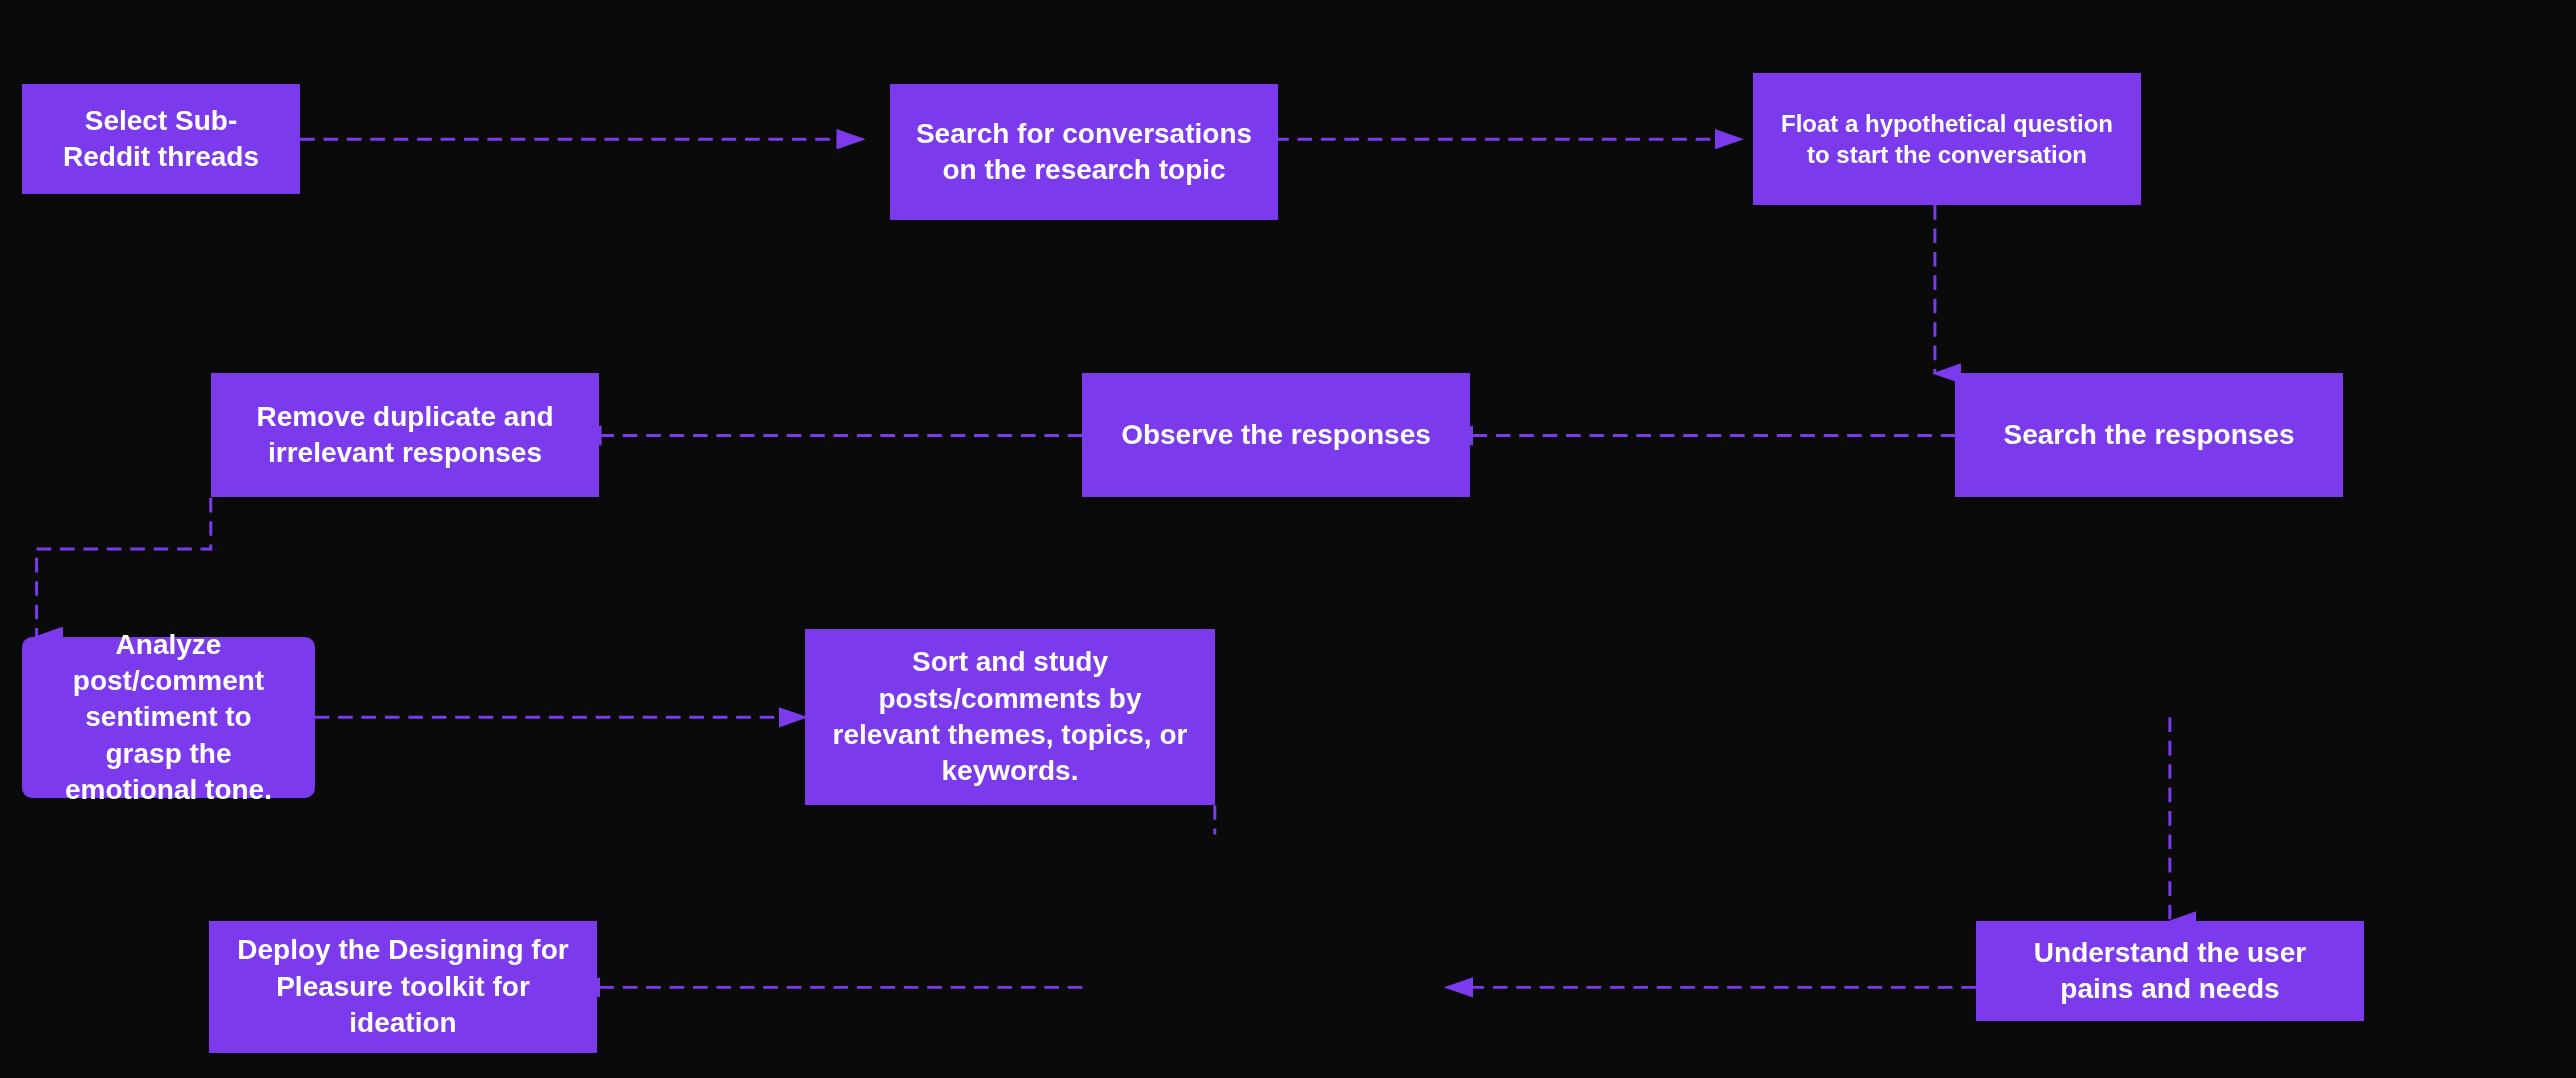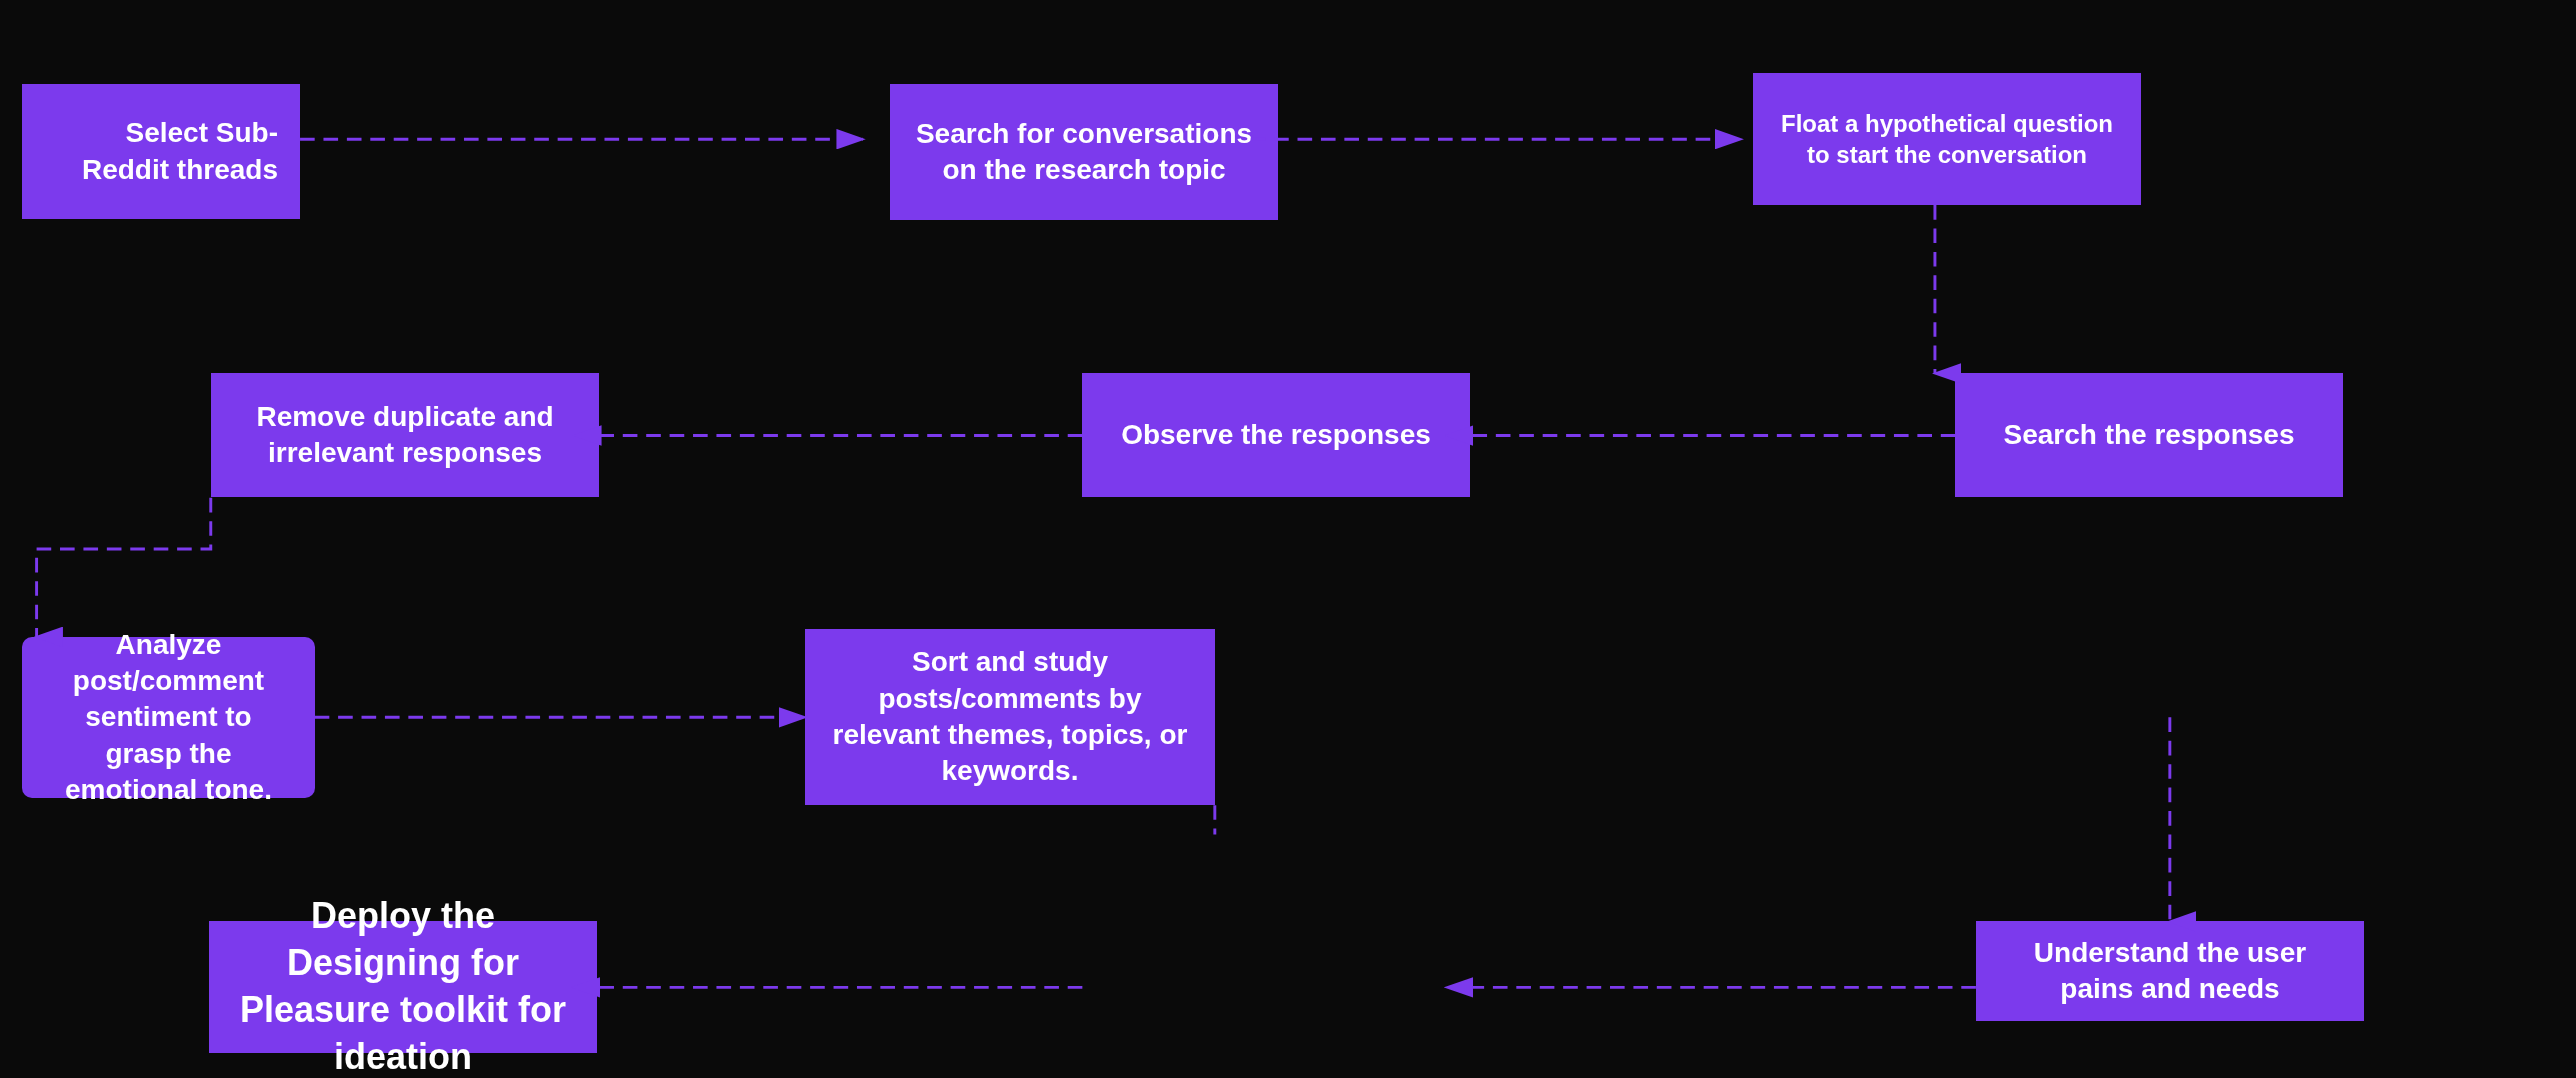--- a/index.html
+++ b/index.html
@@ -51,21 +51,21 @@
 
     .arrow-head {
       fill: #7c3aed;
     }
   </style>
 </head>
 <body>
 
 <div class="flowchart">
 
-  <div class="node" style="left:22px; top:84px; width:278px; height:135px; font-size:28px;text-align:right;">
+  <div class="node" style="left:22px; top:84px; width:278px; height:110px; font-size:28px;">
     <span>Select Sub-Reddit threads</span>
   </div>
 
   <div class="node" style="left:890px; top:84px; width:388px; height:136px; font-size:28px;">
     <span>Search for conversations on the research topic</span>
   </div>
 
   <div class="node" style="left:1741px; top:73px; width:388px; height:132px; font-size:24px;margin-left:12px;">
     <span>Float a hypothetical question to start the conversation</span>
   </div>
@@ -83,21 +83,21 @@
   </div>
 
   <div class="node" style="left:22px; top:637px; width:293px; height:161px; font-size:28px;border-radius:10px;">
     <span>Analyze post/comment sentiment to grasp the emotional tone.</span>
   </div>
 
   <div class="node" style="left:805px; top:629px; width:410px; height:176px; font-size:28px;">
     <span>Sort and study posts/comments by relevant themes, topics, or keywords.</span>
   </div>
 
-  <div class="node" style="left:209px; top:921px; width:388px; height:132px; font-size:36px;">
+  <div class="node" style="left:209px; top:921px; width:388px; height:132px; font-size:28px;">
     <span>Deploy the Designing for Pleasure toolkit for ideation</span>
   </div>
 
 
   <div class="node" style="left:1976px; top:921px; width:388px; height:100px; font-size:28px;">
     <span>Understand the user pains and needs</span>
   </div>
 
   <svg class="arrows-svg" viewBox="0 0 3520 1474" width="2576" height="1079">
     <defs>

